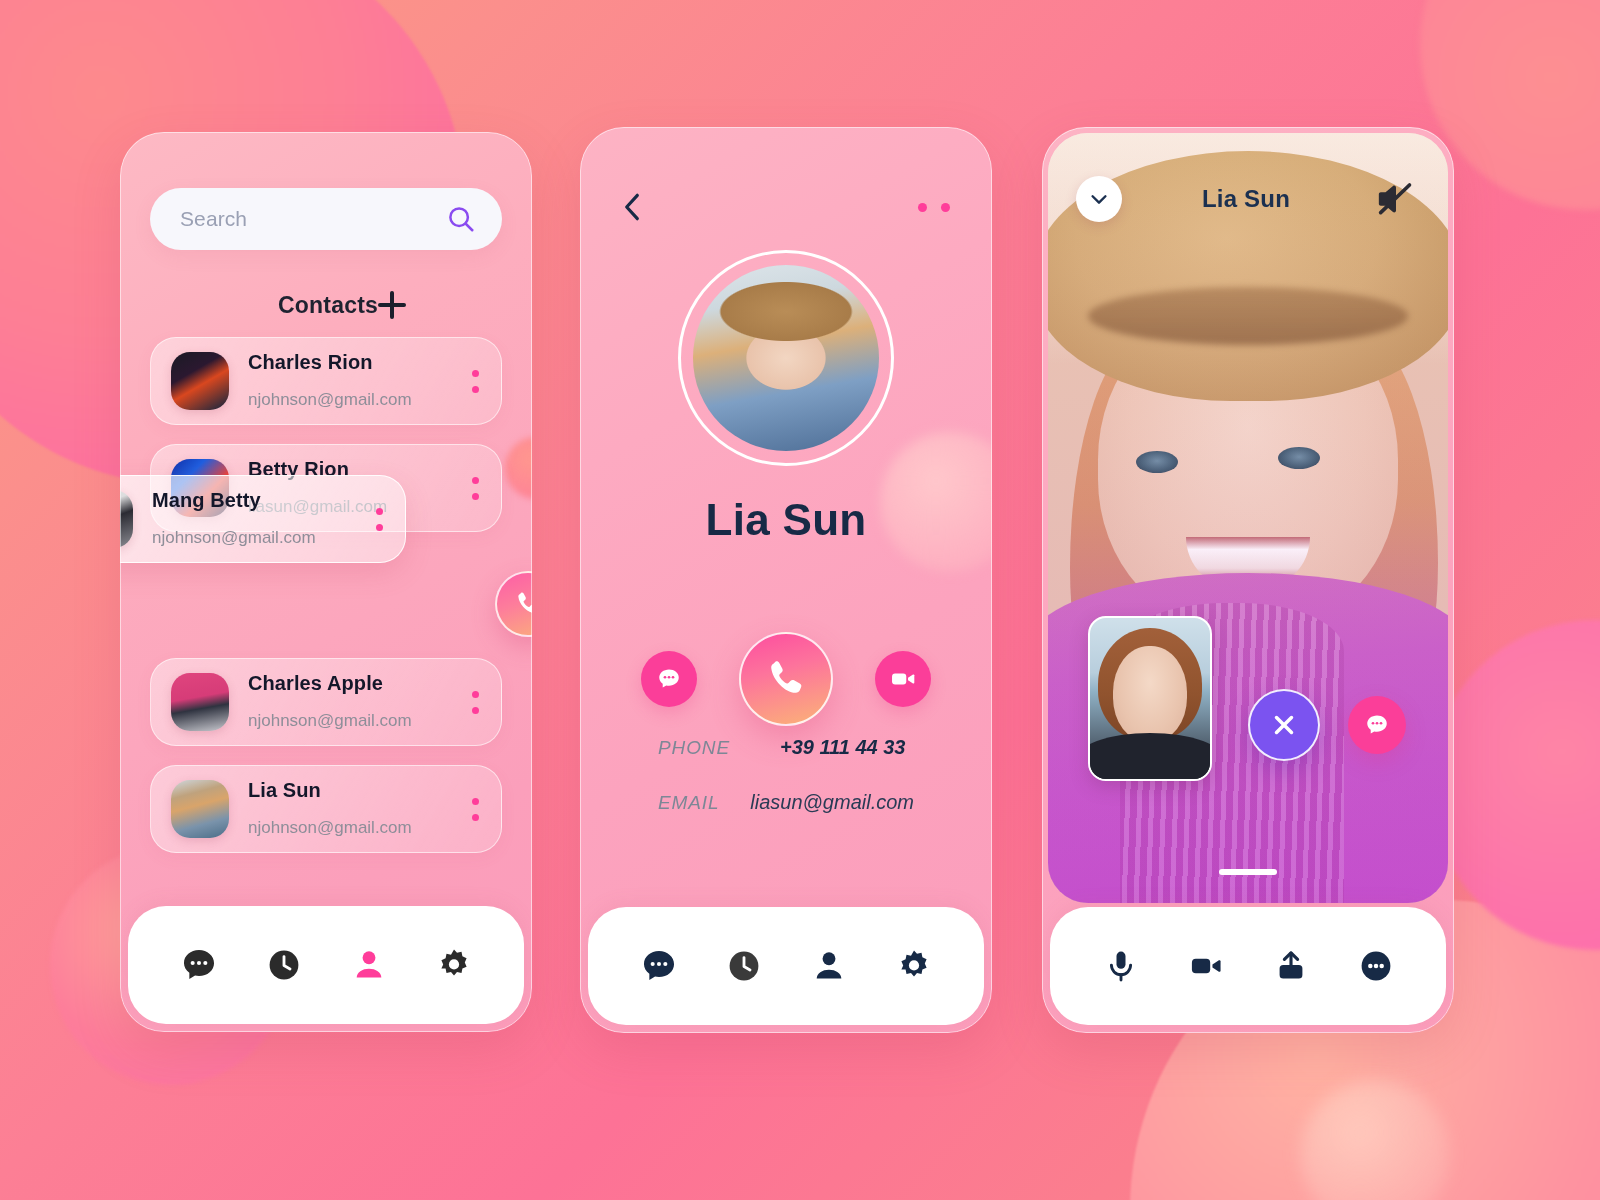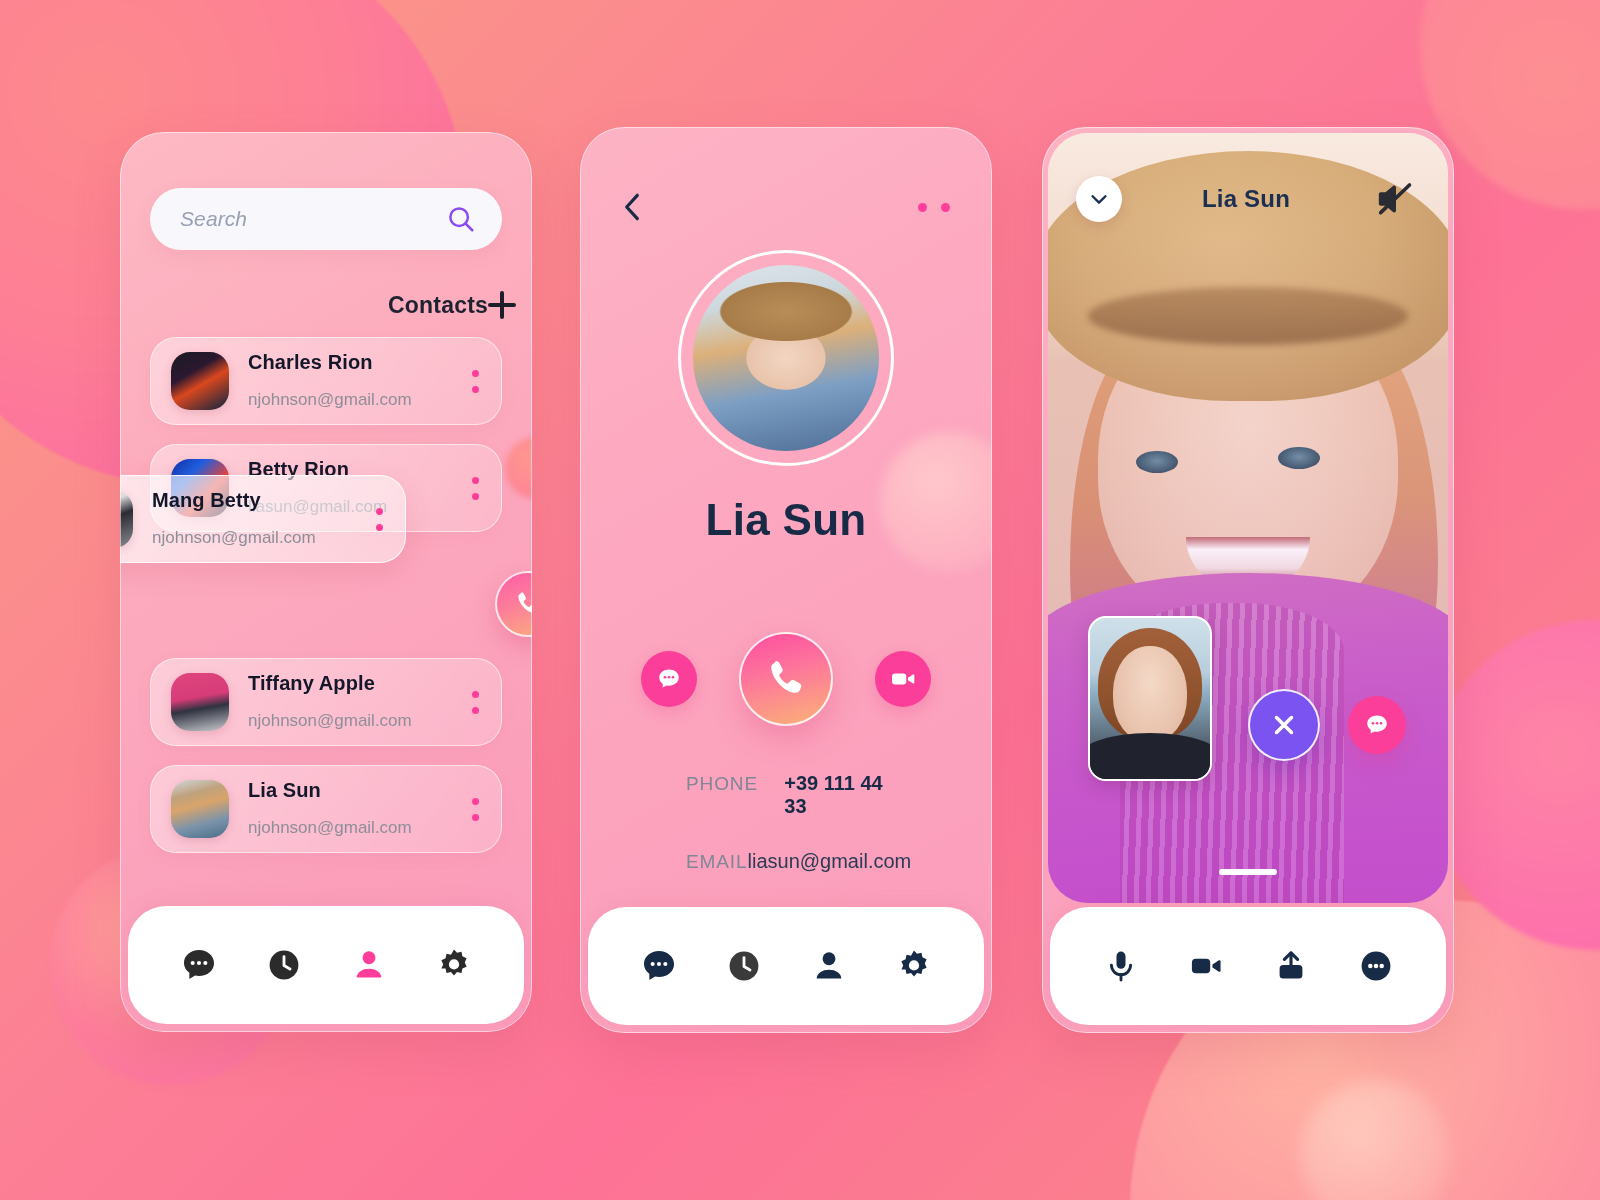--- a/index.html
+++ b/index.html
@@ -95,27 +95,27 @@
   .search-bar {
     position: absolute; left: 30px; top: 56px;
     width: 352px; height: 62px;
     background: #f7f7fc;
     border-radius: 31px;
     display: flex; align-items: center;
     padding: 0 26px 0 30px;
     box-shadow: 0 6px 18px rgba(200,90,120,.10);
   }
   .search-bar .ph {
-    flex: 1; color: #9aa0b4; font-size: 21px; letter-spacing: .1px; font-style: italic;
+    flex: 1; color: #9aa0b4; font-size: 21px; letter-spacing: .1px;
   }
   .search-icon svg { display: block; }
 
   .contacts-head {
-    position: absolute; left: 68px; top: 158px; width: 330px;
-    display: flex; align-items: center; justify-content: flex-end;
+    position: absolute; left: 58px; top: 158px; width: 330px;
+    display: flex; align-items: center; justify-content: center;
   }
   .contacts-head .title { font-size: 23px; font-weight: 600; color: #1e2230; letter-spacing: .2px; }
   .plus-btn {
     width: 30px; height: 30px; position: relative;
   }
   .plus-btn::before, .plus-btn::after {
     content: ""; position: absolute; background: #1b1f2c; border-radius: 2px;
   }
   .plus-btn::before { left: 0; top: 13px; width: 28px; height: 4px; }
   .plus-btn::after { left: 12px; top: 1px; width: 4px; height: 28px; }
@@ -219,21 +219,21 @@
     display: flex; align-items: center; justify-content: center;
     box-shadow: 0 6px 16px rgba(230,50,130,.22);
   }
   .round-btn.big {
     width: 94px; height: 94px;
     background: linear-gradient(165deg, #fd4d9f 0%, #fd739c 40%, #fbb377 100%);
     border: 2px solid rgba(255,255,255,.85);
     box-shadow: 0 12px 30px rgba(225,70,120,.30);
   }
 
-  .p2-details { position: absolute; left: 0; top: 645px; width: 100%; padding: 0 106px; }
+  .p2-details { position: absolute; left: 0; top: 609px; width: 100%; padding: 0 78px; font-style: italic; }
   .det-row { display: flex; align-items: baseline; margin-bottom: 32px; }
   .det-label { width: 122px; font-size: 19px; color: #7d8796; letter-spacing: .9px; }
   .det-value { font-size: 20px; font-weight: 700; color: #172a46; }
   .det-value.regular { font-weight: 400; color: #2a3b55; }
 
   
   .p3-screen {
     position: relative;
     width: 100%; height: 770px;
     border-radius: 40px;
@@ -403,21 +403,21 @@
             <i></i>
             <i></i>
           </span>
       </div>
 
       <div style="height:107px"></div>
 
       <div class="contact-card">
         <span class="avatar" style="background-image:linear-gradient(170deg,#e0457e 0%,#d63c78 42%,#2f3340 60%,#c9c9cf 100%), radial-gradient(circle at 50% 35%, #7a4a33, transparent 45%);"></span>
         <span class="c-texts">
-          <span class="c-name" style="display:block">Tiffany Apple</span>
+          <span class="c-name" style="display:block">Charles Apple</span>
           <span class="c-mail" style="display:block">njohnson@gmail.com</span>
         </span>
         <span class="dots-v">
             <i></i>
             <i></i>
           </span>
       </div>
 
       <div class="contact-card">
         <span class="avatar" style="background-image:linear-gradient(165deg,#cfd8df 0%,#bfa27d 26%,#d9a46a 44%,#7a93ab 72%,#4a6d88 100%), radial-gradient(circle at 52% 42%, #f0d2b4, transparent 42%);"></span>

